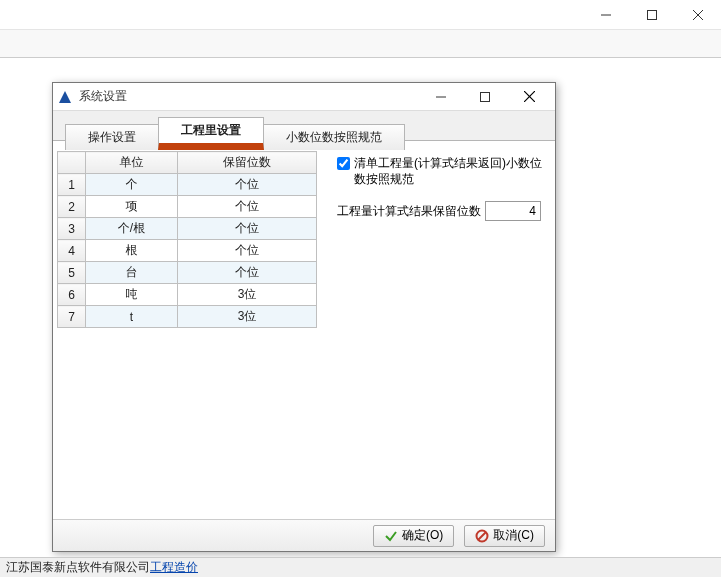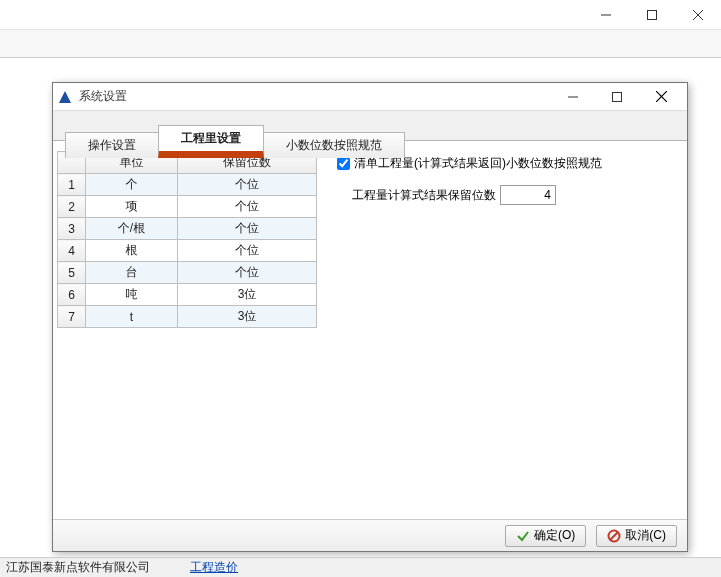--- a/index.html
+++ b/index.html
@@ -3,52 +3,52 @@
 <meta charset="utf-8">
 <style>
 * { box-sizing: border-box; margin: 0; padding: 0; font-family: "Microsoft YaHei", SimSun, sans-serif; font-size: 12px; }
 body { background: #fff; width: 721px; height: 577px; position: relative; overflow: hidden; }
 
 .outer-titlebar { height: 30px; background: #fff; border-bottom: 1px solid #e5e5e5; display: flex; justify-content: flex-end; align-items: stretch; }
 .outer-titlebar .wbtn { width: 46px; display: flex; align-items: center; justify-content: center; color: #555; }
 
 .outer-toolbar { height: 28px; background: #f8f8f8; border-bottom: 1px solid #ccc; }
 
-.dialog { position: absolute; left: 52px; top: 82px; width: 636px; height: 470px; background: #14b8a6; border: 1px solid #777; box-shadow: 2px 2px 8px rgba(0,0,0,0.3); display: flex; flex-direction: column; }
+.dialog { position: absolute; left: 52px; top: 82px; width: 504px; height: 470px; background: #14b8a6; border: 1px solid #777; box-shadow: 2px 2px 8px rgba(0,0,0,0.3); display: flex; flex-direction: column; }
 .dlg-titlebar { height: 28px; background: #fff; display: flex; align-items: center; padding: 0 4px; border-bottom: 1px solid #ddd; }
 .dlg-titlebar .icon { width: 16px; height: 16px; margin-right: 6px; display: flex; align-items: center; justify-content: center; }
 .dlg-titlebar .title { flex: 1; color: #333; font-size: 12px; }
 .dlg-titlebar .wbtn { width: 44px; height: 28px; display: flex; align-items: center; justify-content: center; color: #333; }
 
 .tabs-row { height: 30px; display: flex; align-items: flex-end; padding: 4px 12px 0 12px; gap: 0; border-bottom: 1px solid #b5b5b5; background: #f0f0f0; }
-.tab { padding: 4px 22px; border: 1px solid #b5b5b5; border-bottom: none; background: linear-gradient(#fdfdfd,#ececec); margin-right: -1px; position: relative; top: 18px; color: #222; cursor: default; }
+.tab { padding: 4px 22px; border: 1px solid #b5b5b5; border-bottom: none; background: linear-gradient(#fdfdfd,#ececec); margin-right: -1px; position: relative; top: 10px; color: #222; cursor: default; }
 .tab.active { background: #fff; font-weight: bold; border-bottom: 7px solid #c2410c; z-index: 2; }
 
 .dlg-body { flex: 1; display: flex; background: #fff; border-top: none; padding: 10px 4px; gap: 20px; overflow: hidden; }
 .left-pane { width: 260px; }
 .right-pane { flex: 1; padding-top: 4px; }
 
 table.grid { border-collapse: collapse; width: 100%; background: #fff; }
 table.grid th, table.grid td { border: 1px solid #bfbfbf; padding: 2px 6px; text-align: center; height: 20px; color: #222; }
 table.grid th { background: linear-gradient(#fbfbfb,#ececec); font-weight: normal; }
 table.grid td.rowhdr { background: linear-gradient(#fbfbfb,#ececec); width: 28px; }
 table.grid tr:nth-child(odd) td.c { background: #eef6fb; }
 table.grid tr:nth-child(even) td.c { background: #fff; }
 
 .chk-row { display: flex; align-items: flex-start; gap: 4px; margin-bottom: 14px; }
 .chk-row input { margin-top: 2px; }
 .chk-row label { line-height: 16px; }
-.field-row { display: flex; align-items: center; gap: 4px; margin-left: 15px; }
+.field-row { display: flex; align-items: center; gap: 4px; }
 .field-row input { width: 56px; height: 20px; border: 1px solid #999; text-align: right; padding: 0 4px; background: #fff; }
 
 .dlg-footer { height: 32px; border-top: 1px solid #ccc; background: linear-gradient(#fafafa,#ececec); display: flex; align-items: center; justify-content: flex-end; padding: 0 10px; gap: 10px; }
 .btn { display: flex; align-items: center; gap: 4px; padding: 2px 10px; border: 1px solid #a9a9a9; background: linear-gradient(#fdfdfd,#e6e6e6); border-radius: 2px; cursor: default; height: 22px; }
 .btn .picon { width: 14px; height: 14px; display:flex; align-items:center; justify-content:center; }
 
-.statusbar { position: absolute; left: 0; bottom: 0; height: 20px; width: 100%; background: #f0f0f0; border-top: 1px solid #ccc; display: flex; align-items: center; padding: 0 6px; gap: 40px; color: #222; }
+.statusbar { position: absolute; left: 0; bottom: 0; height: 20px; width: 100%; background: #f0f0f0; border-top: 1px solid #ccc; display: flex; align-items: center; padding: 0 6px; color: #222; }
 .statusbar .link { color: #0645ad; text-decoration: underline; }
 
 svg { display: block; }
 </style>
 </head>
 <body>
 
 <div class="outer-titlebar">
   <div class="wbtn">
     <svg width="10" height="10">

